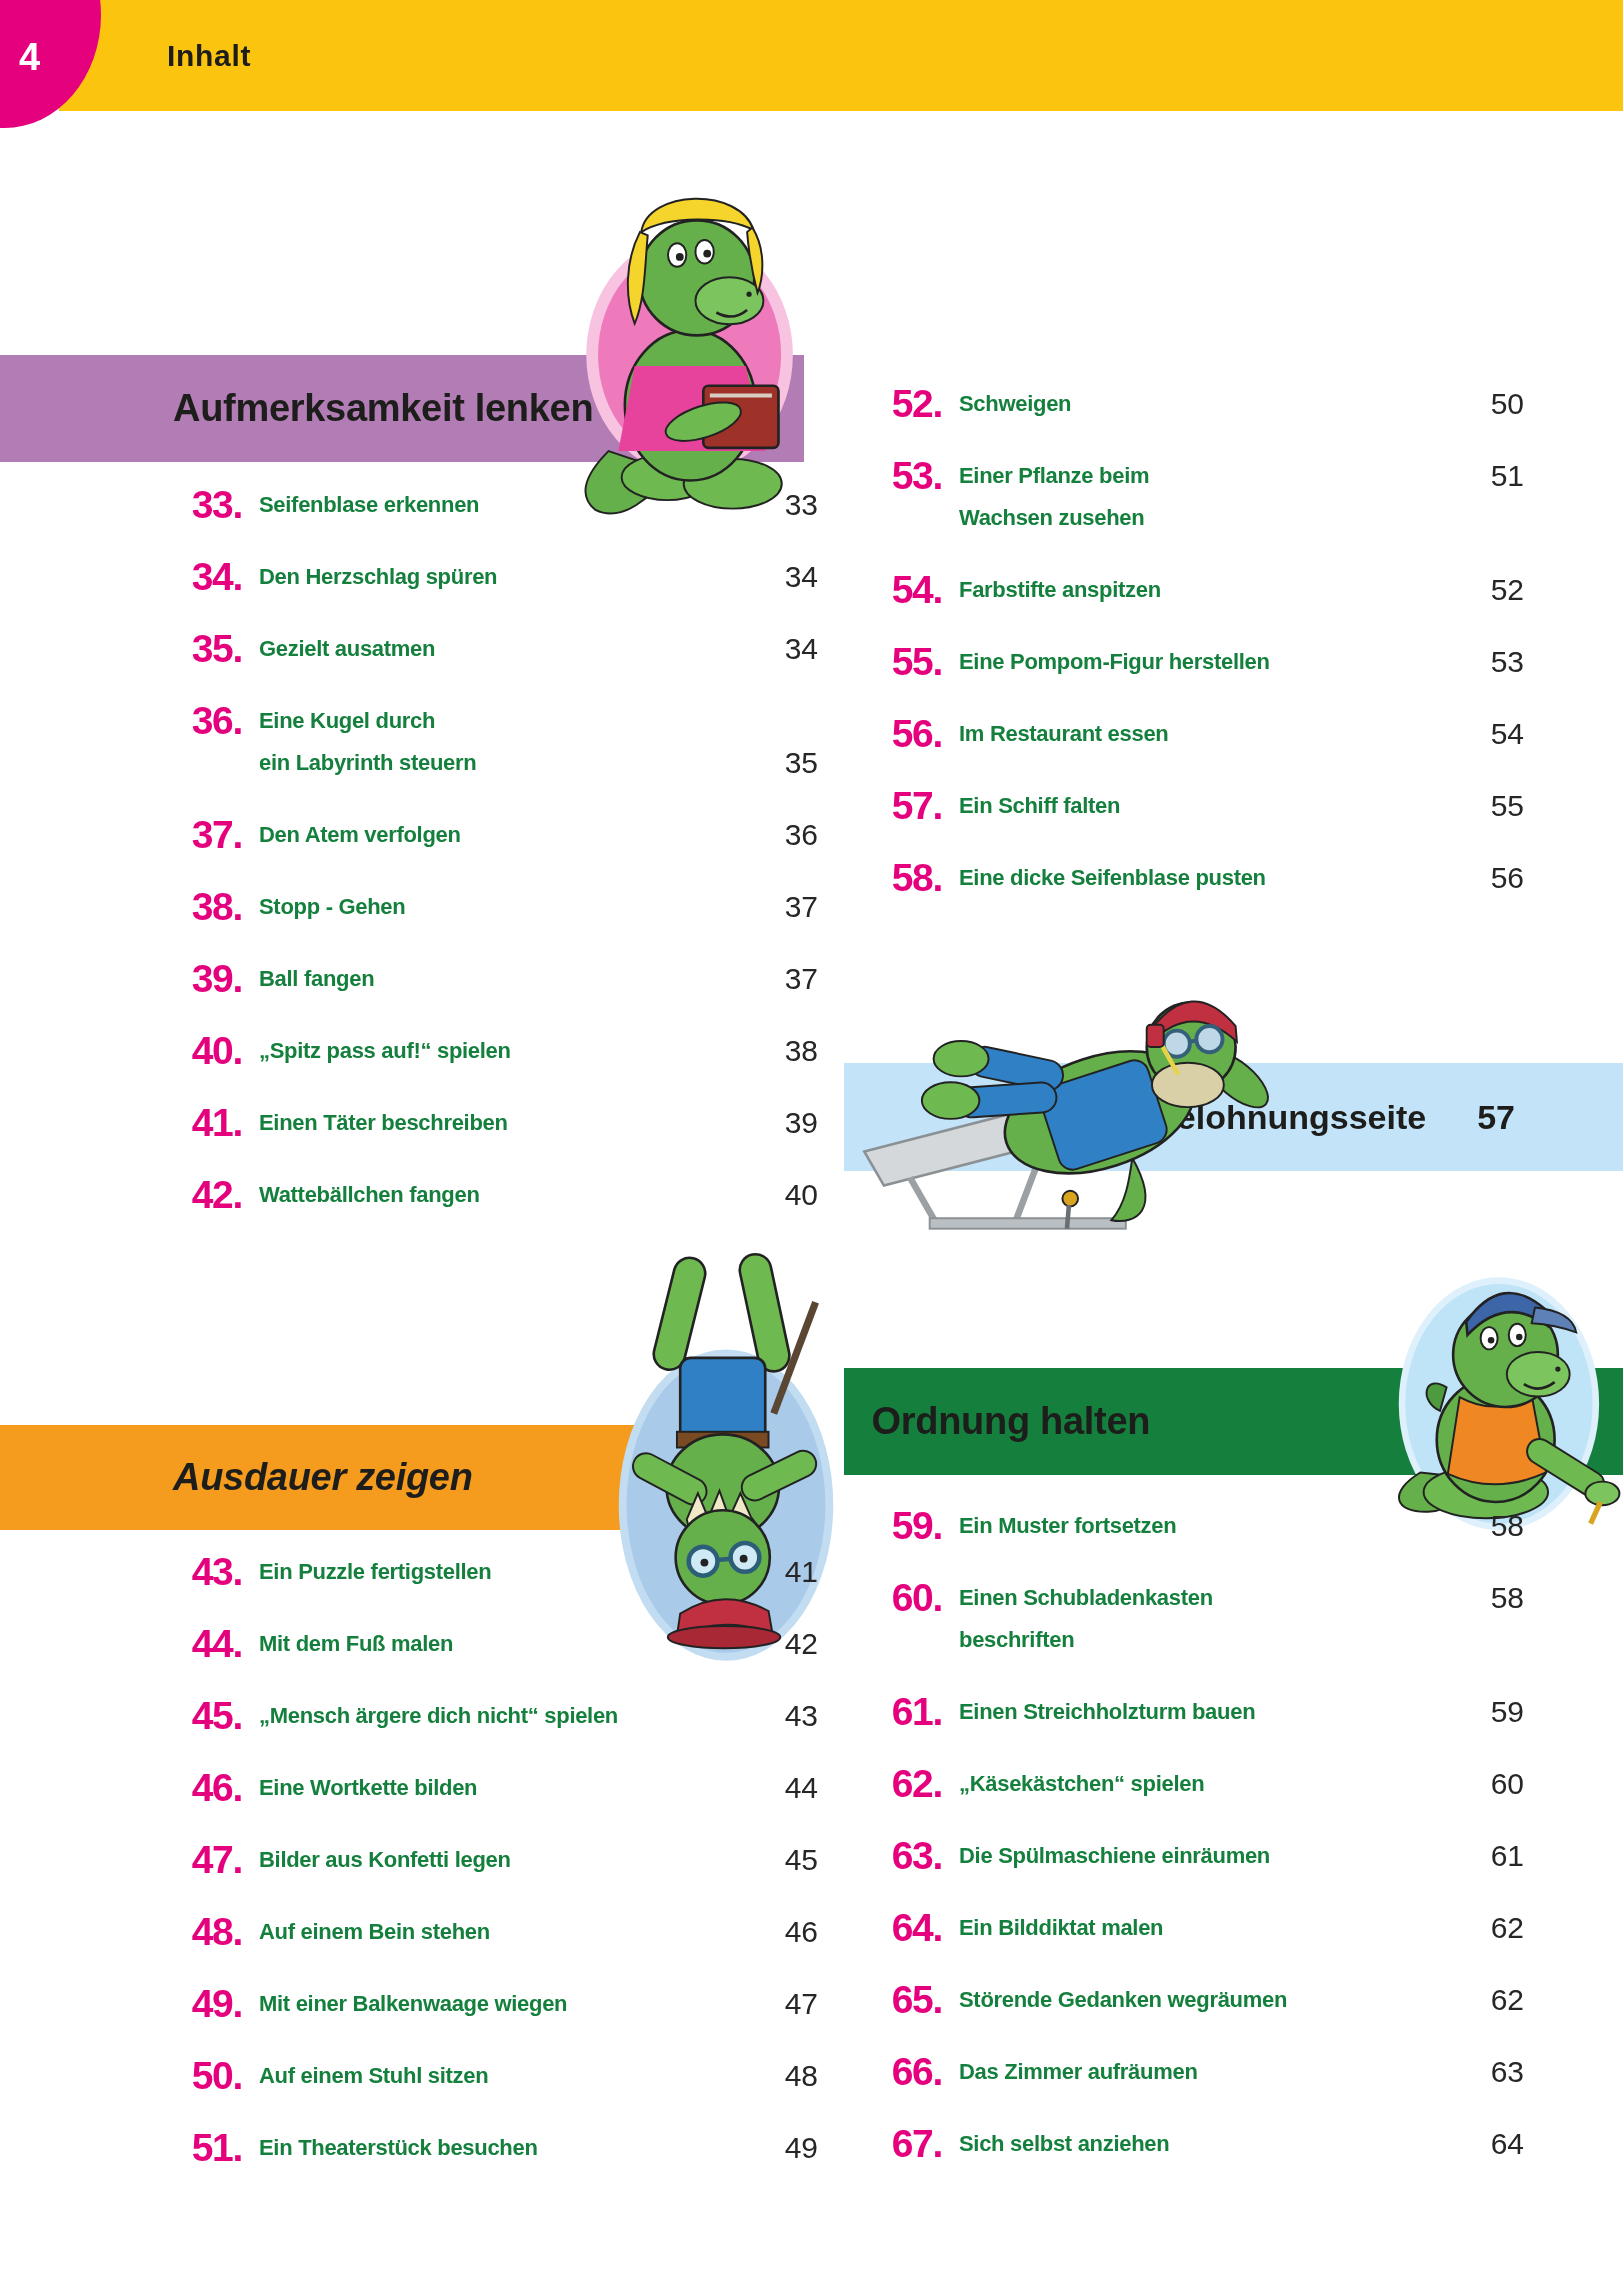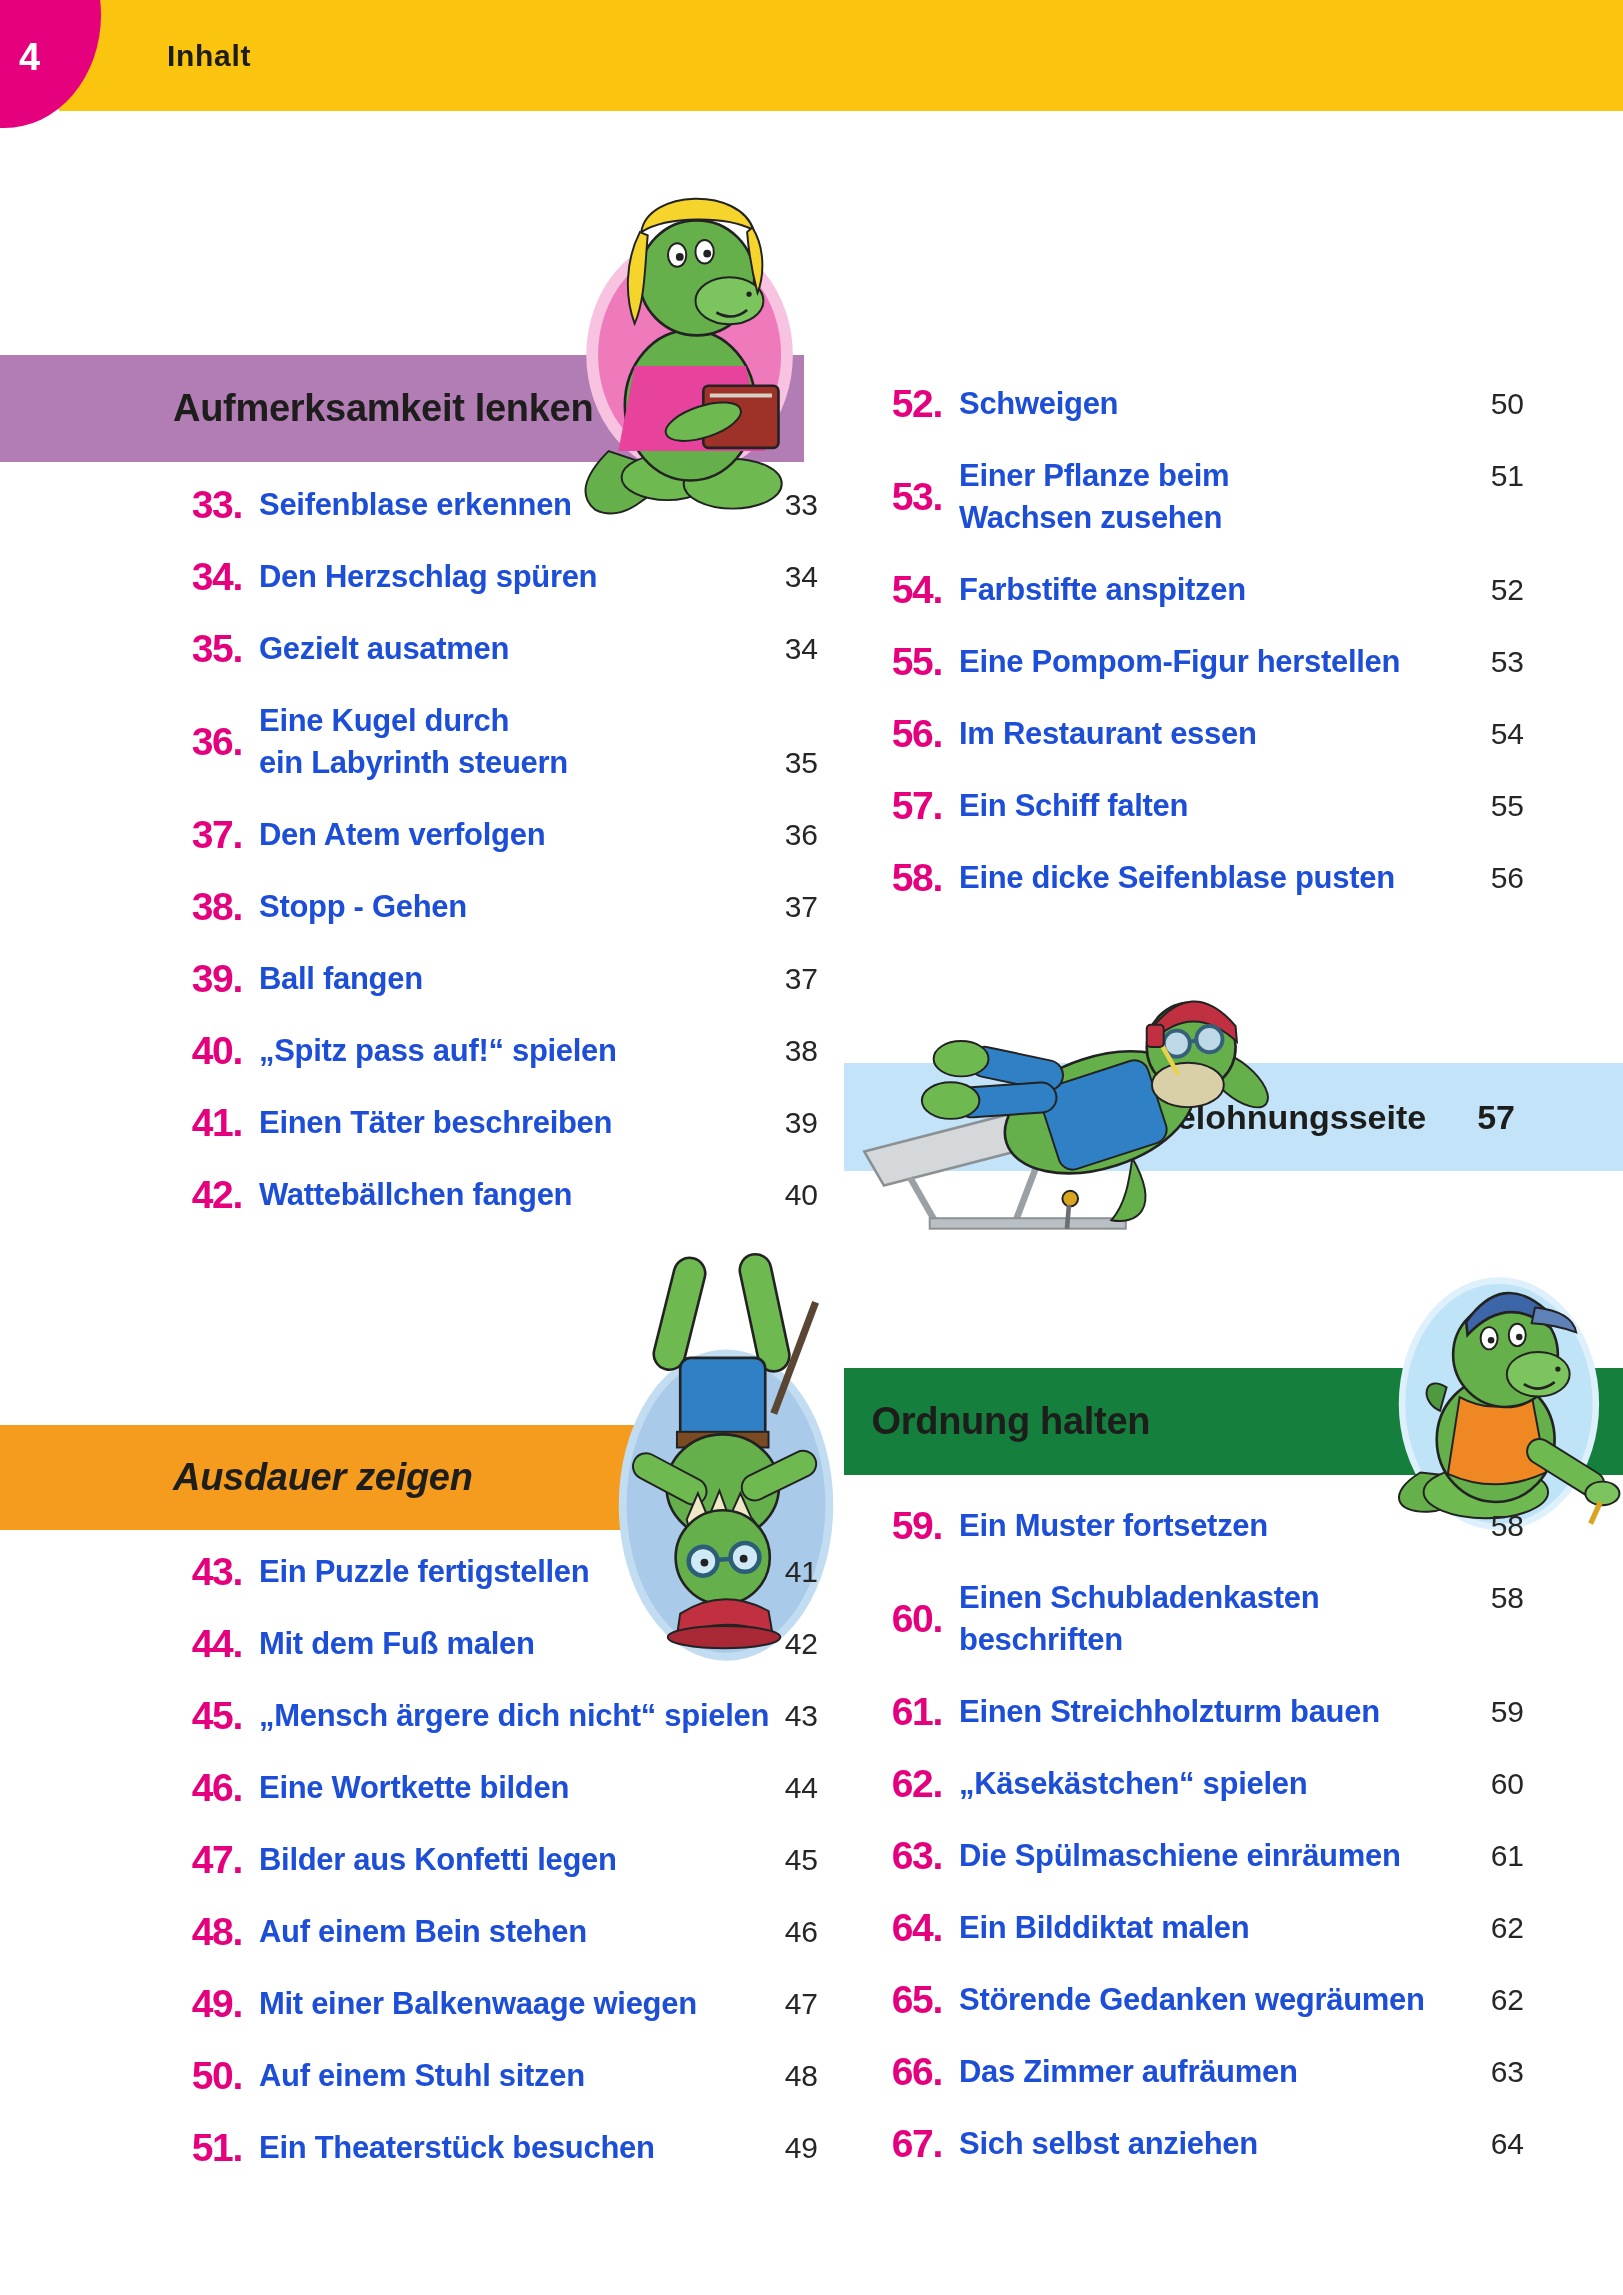--- a/index.html
+++ b/index.html
@@ -27,24 +27,24 @@
                     justify-content:flex-end;padding-right:108px;box-sizing:border-box;gap:51px;}
   #banner-belohnung span{font-size:34px;font-weight:bold;color:#1D1D1B;}
 
   
   .toc-list{position:absolute;z-index:3;}
   #list-top-left{left:157px;top:484px;width:661px;}
   #list-top-right{left:857px;top:383px;width:667px;}
   #list-bottom-left{left:157px;top:1551px;width:661px;}
   #list-bottom-right{left:857px;top:1505px;width:667px;}
 
-  .toc-row{position:relative;display:flex;align-items:center;margin-bottom:30px;}
+  .toc-row{position:relative;display:flex;align-items:flex-start;margin-bottom:30px;}
   .toc-num{flex:0 0 85px;text-align:right;font-size:39px;font-weight:bold;color:#E5007E;
            line-height:42px;letter-spacing:-1.3px;}
-  .toc-label{margin-left:17px;font-size:31px;font-weight:bold;color:#1d4ed8;line-height:42px;
+  .toc-label{margin-left:17px;font-size:22px;font-weight:bold;color:#15803d;line-height:42px;
              letter-spacing:-0.3px;}
   .toc-label .l1,.toc-label .l2{display:block;white-space:nowrap;}
   .toc-page{position:absolute;right:0;top:0;font-size:30px;font-weight:400;color:#262626;line-height:42px;}
   .page-line2 .toc-page{top:42px;}
 
   
   .illu{position:absolute;z-index:2;}
   #illu-reading{left:569px;top:170px;}
   #illu-lounging{left:851px;top:962px;}
   #illu-headstand{left:618px;top:1250px;}

